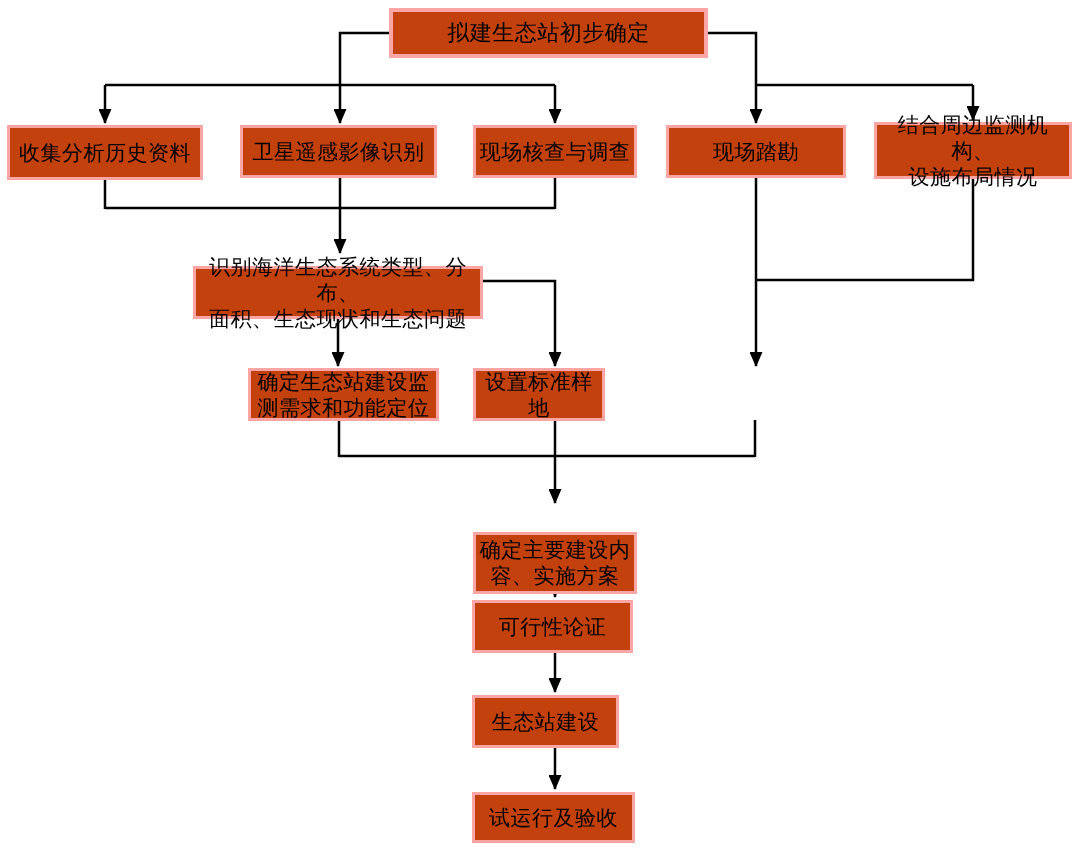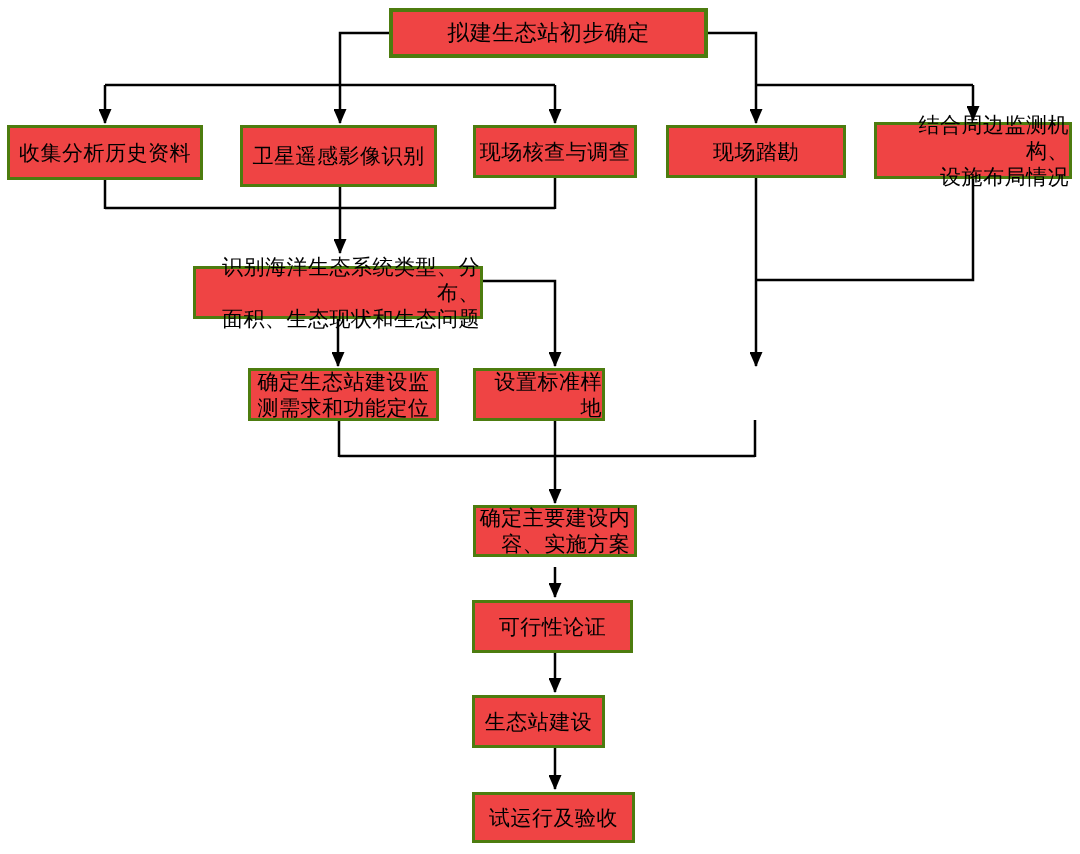--- a/index.html
+++ b/index.html
@@ -7,27 +7,27 @@
     position:relative;
     width:1080px;height:854px;
     background:#ffffff;
     font-family:"Liberation Serif","DejaVu Serif",serif;
     overflow:hidden;
   }
   .wires{position:absolute;left:0;top:0;width:1080px;height:854px;}
   .node{
     position:absolute;
     box-sizing:border-box;
-    border:3px solid #4d7c0f;
-    background:#ef4444;
+    border:3px solid #fca5a5;
+    background:#c2410c;
     color:#000000;
     display:flex;
     align-items:center;
     justify-content:center;
-    text-align:right;
+    text-align:center;
     white-space:pre-line;
     font-size:21px;
     line-height:26px;
     letter-spacing:0.5px;
   }
   .node.start{border-width:4px;font-size:22px;}
 </style>
 </head>
 <body>
 
@@ -66,40 +66,40 @@
       <path d="M555,567 V597" marker-end="url(#ah)"></path>
       <path d="M555,653 V692" marker-end="url(#ah)"></path>
       <path d="M555,748 V789" marker-end="url(#ah)"></path>
     </g>
   </svg>
 
   <div class="node start" style="left:389px;top:8px;width:319px;height:50px">拟建生态站初步确定</div>
 
   <div class="node" style="left:7px;top:125px;width:196px;height:55px">收集分析历史资料</div>
 
-  <div class="node" style="left:240px;top:125px;width:197px;height:62px">卫星遥感影像识别</div>
+  <div class="node" style="left:240px;top:125px;width:197px;height:53px">卫星遥感影像识别</div>
 
   <div class="node" style="left:473px;top:125px;width:164px;height:53px">现场核查与调查</div>
 
   <div class="node" style="left:666px;top:125px;width:180px;height:53px">现场踏勘</div>
 
   <div class="node" style="left:874px;top:122px;width:198px;height:57px">结合周边监测机构、
 设施布局情况</div>
 
   <div class="node" style="left:193px;top:266px;width:290px;height:53px">识别海洋生态系统类型、分布、
 面积、生态现状和生态问题</div>
 
   <div class="node" style="left:248px;top:368px;width:191px;height:53px">确定生态站建设监
 测需求和功能定位</div>
 
   <div class="node" style="left:473px;top:368px;width:132px;height:53px">设置标准样地</div>
 
 
-  <div class="node" style="left:473px;top:505px;width:164px;height:52px">确定主要建设内
+  <div class="node" style="left:473px;top:532px;width:164px;height:62px">确定主要建设内
 容、实施方案</div>
 
   <div class="node" style="left:472px;top:600px;width:161px;height:53px">可行性论证</div>
 
-  <div class="node" style="left:472px;top:695px;width:133px;height:53px">生态站建设</div>
+  <div class="node" style="left:472px;top:695px;width:147px;height:53px">生态站建设</div>
 
   <div class="node" style="left:472px;top:792px;width:163px;height:51px">试运行及验收</div>
 
 </div>
 
 </body></html>

